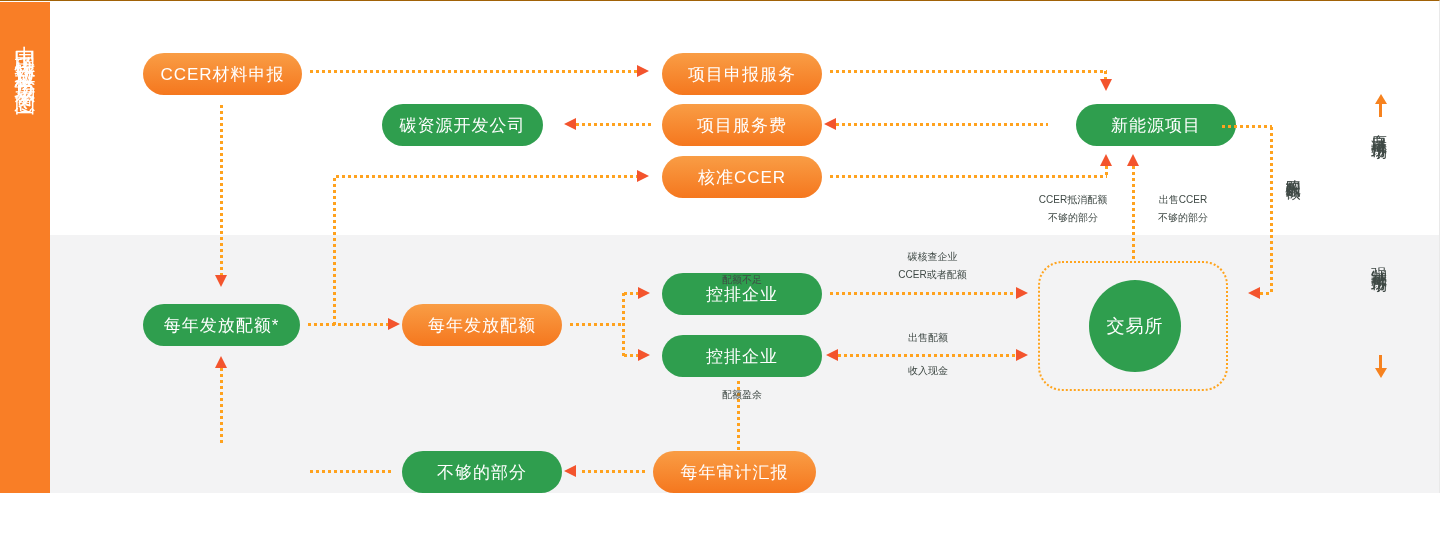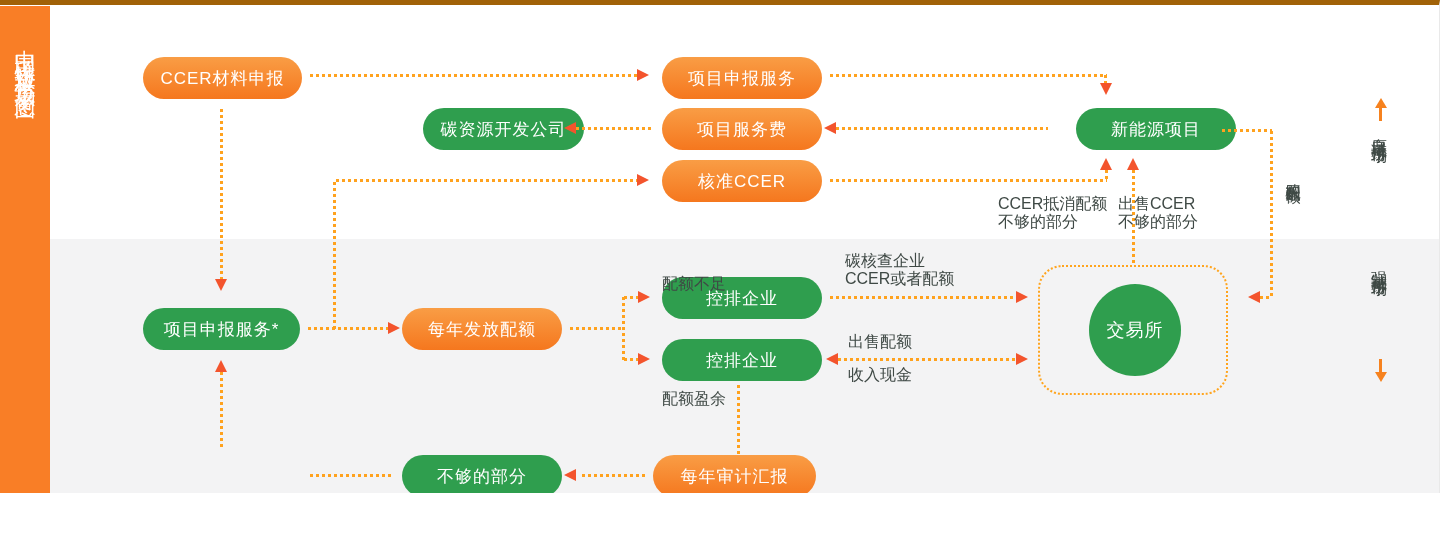--- a/index.html
+++ b/index.html
@@ -1,18 +1,18 @@
 <!DOCTYPE html>
 <html><head>
 <meta charset="utf-8">
 <style>
   html,body{margin:0;padding:0;}
   body{font-family:"Liberation Sans","DejaVu Sans",sans-serif;background:#ffffff;}
   .stage{position:relative;width:1440px;height:493px;background:#ffffff;overflow:hidden;
-         border-top:5px solid #a16207;border-right:1px solid #e9e9e9;box-sizing:border-box;}
+         border-top:1px solid #a16207;border-right:1px solid #e9e9e9;box-sizing:border-box;}
   .section-gray{position:absolute;left:50px;top:234px;width:1390px;height:308px;background:#f3f3f4;}
   .bottom-rule{position:absolute;left:0;top:542px;width:1440px;height:1px;background:#dcdcdc;}
 
   .sidebar{position:absolute;left:0;top:1px;width:50px;height:541px;background:#f97e26;
            display:flex;justify-content:center;}
   .sidebar-title{writing-mode:vertical-rl;text-orientation:upright;color:#ffffff;
            font-size:21px;letter-spacing:5px;padding-top:27px;font-weight:500;}
 
   .pill{position:absolute;height:42px;border-radius:22px;display:flex;align-items:center;
         justify-content:center;color:#ffffff;font-size:17px;letter-spacing:1px;white-space:nowrap;}
@@ -29,21 +29,21 @@
       background-image:repeating-linear-gradient(to right,#ffa21e 0 2.6px,transparent 2.6px 6px);}
   .dv{position:absolute;width:3px;
       background-image:repeating-linear-gradient(to bottom,#ffa21e 0 2.6px,transparent 2.6px 6px);}
 
   .ar,.al,.au,.ad{position:absolute;width:0;height:0;}
   .ar{border-top:6px solid transparent;border-bottom:6px solid transparent;border-left:12px solid #f3542d;}
   .al{border-top:6px solid transparent;border-bottom:6px solid transparent;border-right:12px solid #f3542d;}
   .au{border-left:6px solid transparent;border-right:6px solid transparent;border-bottom:12px solid #f3542d;}
   .ad{border-left:6px solid transparent;border-right:6px solid transparent;border-top:12px solid #f3542d;}
 
-  .lbl{position:absolute;color:#3f4945;font-size:16px;line-height:18px;}
+  .lbl{position:absolute;color:#3f4945;font-size:10px;line-height:18px;text-align:center;}
   .vlbl{position:absolute;writing-mode:vertical-rl;text-orientation:upright;color:#3f4945;
         font-size:15px;letter-spacing:1px;}
   .vmarket{position:absolute;writing-mode:vertical-rl;text-orientation:upright;color:#3f4945;
         font-size:16px;letter-spacing:2px;}
 
   .m-arrow{position:absolute;width:13px;height:23px;}
   .m-arrow .head-up{width:0;height:0;margin:0 auto;border-left:6.5px solid transparent;
         border-right:6.5px solid transparent;border-bottom:10px solid #f6821f;}
   .m-arrow .head-down{width:0;height:0;margin:0 auto;border-left:6.5px solid transparent;
         border-right:6.5px solid transparent;border-top:10px solid #f6821f;}
@@ -56,25 +56,25 @@
 
   <div class="section-gray"></div>
   <div class="bottom-rule"></div>
 
   <div class="sidebar">
     <div class="sidebar-title">中国碳排放权市场示意图</div>
   </div>
 
   <div class="pill orange" style="left:143px;top:52px;width:159px;">CCER材料申报</div>
   <div class="pill orange" style="left:662px;top:52px;width:160px;">项目申报服务</div>
-  <div class="pill green" style="left:423px;top:103px;width:161px;">碳资源开发公司</div>
+  <div class="pill green" style="left:382px;top:103px;width:161px;">碳资源开发公司</div>
   <div class="pill orange" style="left:662px;top:103px;width:160px;">项目服务费</div>
   <div class="pill green" style="left:1076px;top:103px;width:160px;">新能源项目</div>
   <div class="pill orange" style="left:662px;top:155px;width:160px;">核准CCER</div>
-  <div class="pill green" style="left:143px;top:303px;width:157px;">项目申报服务*</div>
+  <div class="pill green" style="left:143px;top:303px;width:157px;">每年发放配额*</div>
   <div class="pill orange" style="left:402px;top:303px;width:160px;">每年发放配额</div>
   <div class="pill green" style="left:662px;top:272px;width:160px;">控排企业</div>
   <div class="pill green" style="left:662px;top:334px;width:160px;">控排企业</div>
   <div class="pill green" style="left:402px;top:450px;width:160px;">不够的部分</div>
   <div class="pill orange" style="left:653px;top:450px;width:163px;">每年审计汇报</div>
 
   <div class="exchange-frame"></div>
   <div class="exchange-circle">交易所</div>
 
   <div class="dh" style="left:310px;top:69px;width:327px;"></div>

